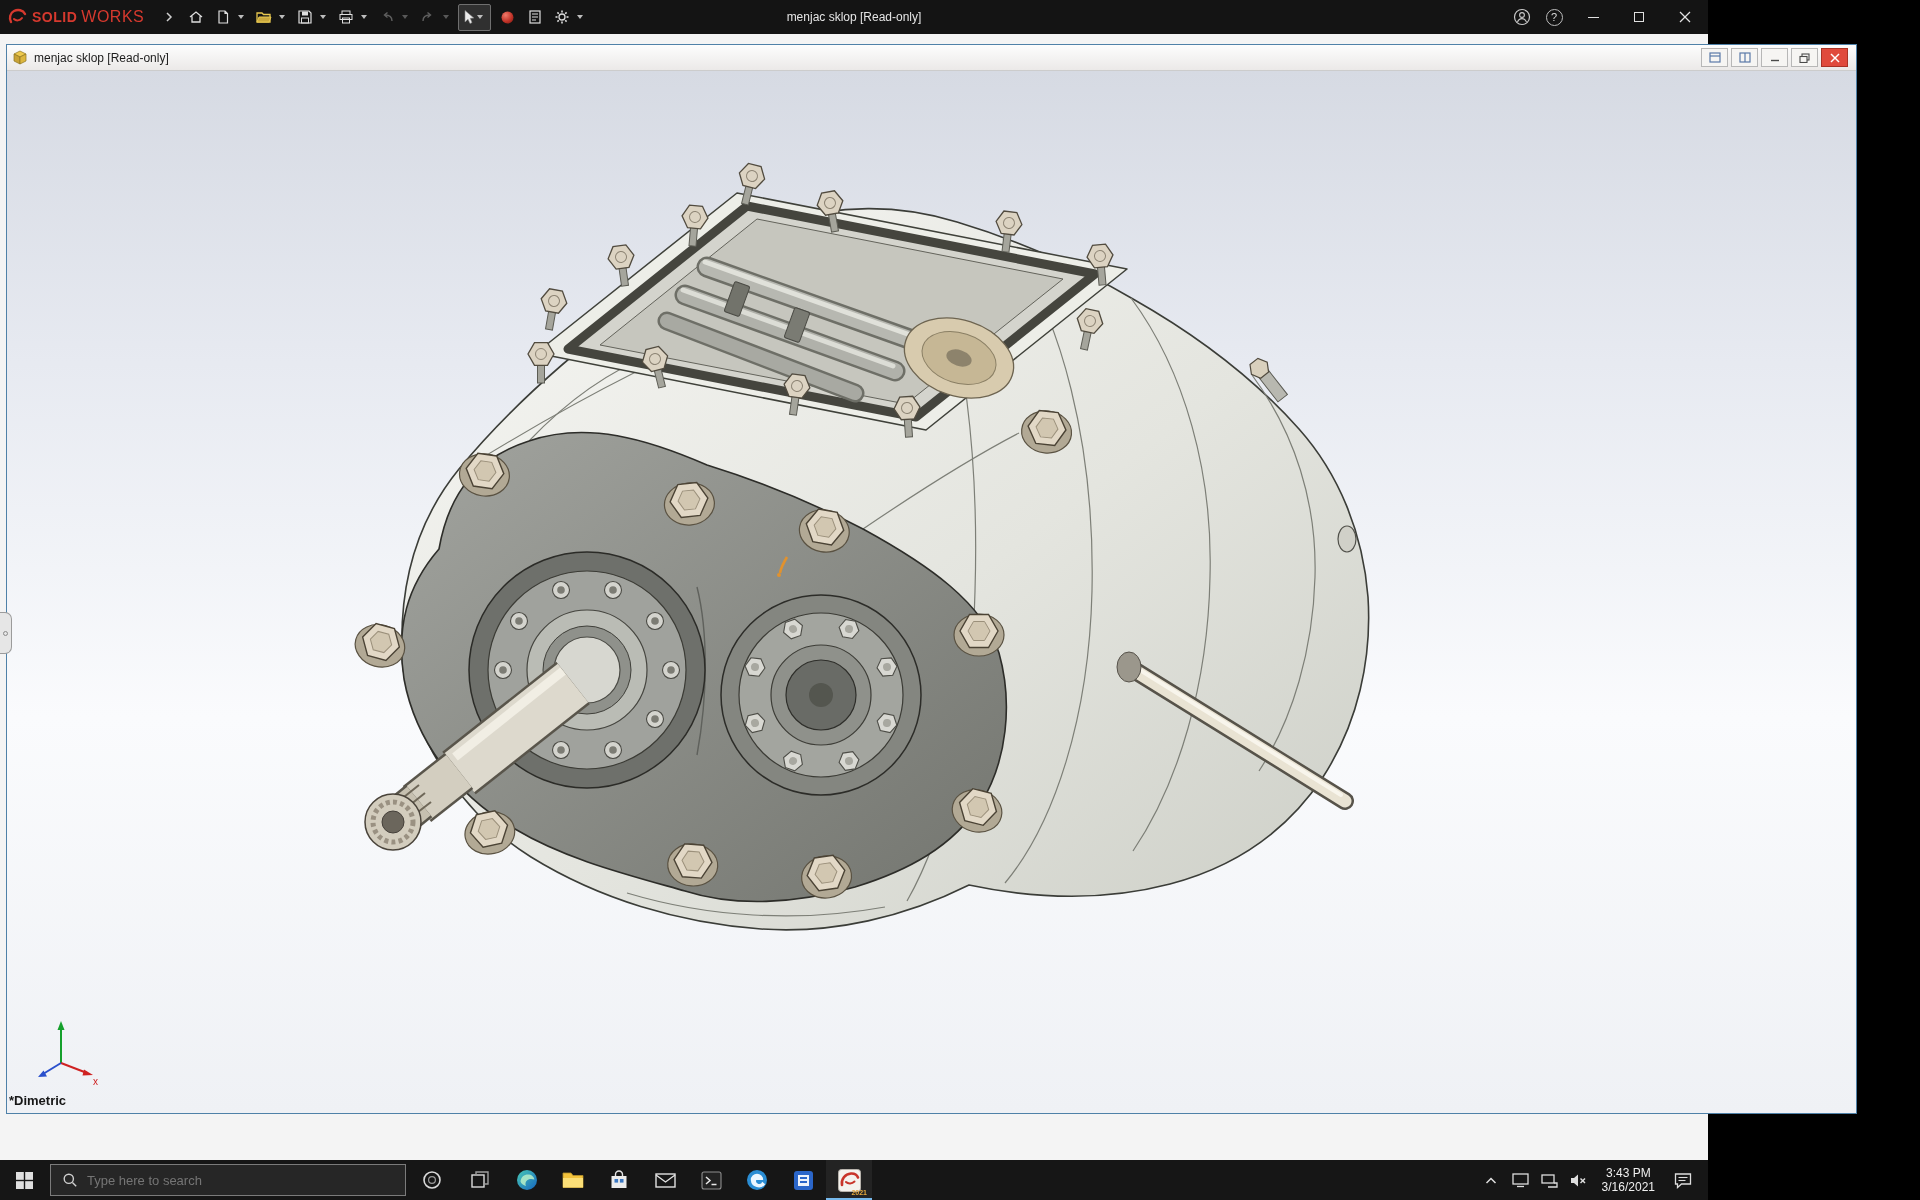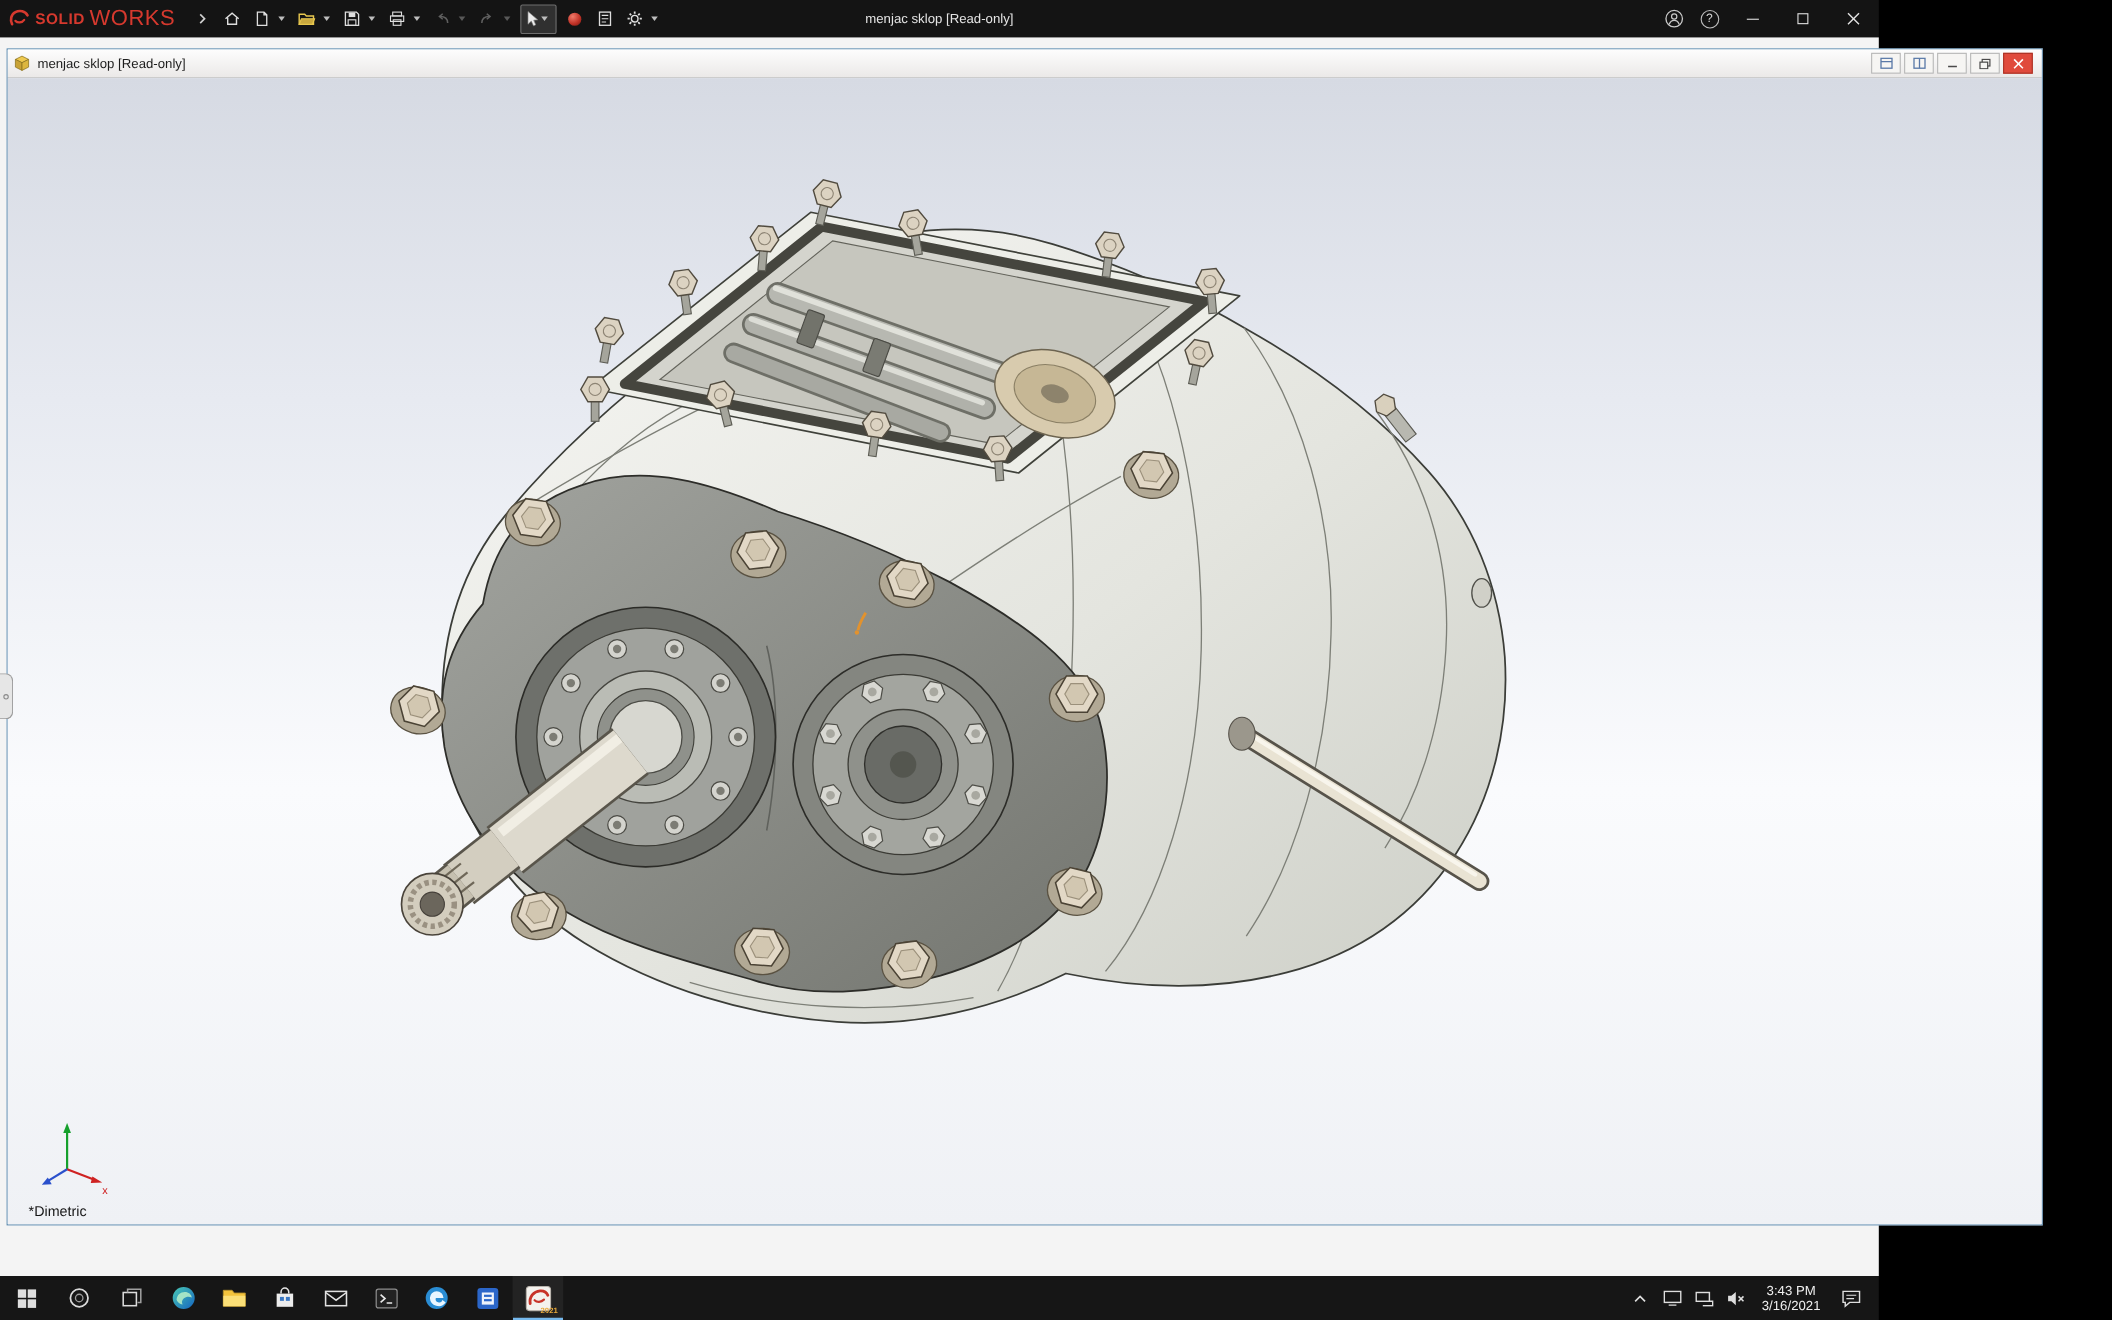--- a/index.html
+++ b/index.html
@@ -6,21 +6,21 @@
   html,body { width:1920px; height:1200px; overflow:hidden;
               font-family:"Liberation Sans", sans-serif; background:#000; }
   .app { width:1708px; height:1200px; display:flex; flex-direction:column; }
 
   
   .titlebar { flex:0 0 34px; background:#141414; color:#dcdcdc;
               display:flex; align-items:center; position:relative; }
   .tb-left { display:flex; align-items:center; height:100%; padding-left:8px; gap:2px; }
   .brand { display:flex; align-items:center; gap:4px; margin-right:10px; }
   .brand .solid { color:#d6392e; font-weight:bold; font-size:14px; letter-spacing:.5px;}
-  .brand .works { color:#d6392e; font-weight:300; font-size:20px; letter-spacing:.5px;}
+  .brand .works { color:#d6392e; font-weight:300; font-size:16px; letter-spacing:.5px;}
   .tb-btn { width:25px; height:25px; display:flex; align-items:center; justify-content:center;
             border-radius:2px; }
   .dd { width:0; height:0; border-left:3.5px solid transparent; border-right:3.5px solid transparent;
         border-top:4px solid #bdbdbd; margin:0 5px 0 1px; }
   .grayed { opacity:.4; }
   .pressed { background:#303030; border:1px solid #6f6f6f; display:flex; align-items:center;
              padding:0 2px; height:27px; border-radius:2px; margin:0 2px;}
   .tb-center { position:absolute; left:0; right:0; text-align:center; font-size:12px; color:#e4e4e4;
                pointer-events:none; }
   .tb-right { margin-left:auto; display:flex; align-items:center; height:100%; }
@@ -45,21 +45,21 @@
                   padding:0 5px; gap:6px; }
   .doc-title { font-size:12px; color:#1d1d1d; }
   .doc-controls { margin-left:auto; display:flex; align-items:center; gap:3px; padding-right:3px;}
   .doc-cbtn { width:27px; height:19px; background:#f6f5f3; border:1px solid #b7b7b7;
               display:flex; align-items:center; justify-content:center; }
   .doc-cbtn.close { background:#e04a3c; border-color:#a93225; }
 
   .viewport { flex:1 1 auto; position:relative; overflow:hidden;
       background:linear-gradient(180deg,#d6dae3 0%,#e7eaf1 28%,#fafbfd 62%,#eff1f5 100%); }
   .model-svg { position:absolute; inset:0; width:100%; height:100%; }
-  .view-label { position:absolute; left:19px; bottom:5px; font-size:13px; font-weight:normal; color:#161616;text-align:center;}
+  .view-label { position:absolute; left:2px; bottom:5px; font-size:13px; font-weight:bold; color:#161616;text-align:center;}
   .triad { position:absolute; left:22px; bottom:26px; }
 
   
   .taskbar { flex:0 0 40px; background:#161616; color:#e6e6e6; display:flex; align-items:stretch; }
   .tk-btn { width:48px; display:flex; align-items:center; justify-content:center; }
   .tk-search { width:356px; margin:4px 2px; background:#262626; border:1px solid #7b7b7b;
                display:flex; align-items:center; gap:9px; padding:0 11px; }
   .tk-search input { flex:1; background:transparent; border:none; outline:none;
                      color:#c9c9c9; font-size:13px; font-family:"Liberation Sans",sans-serif;}
   .tk-icon { width:46px; display:flex; align-items:center; justify-content:center; position:relative;}
@@ -434,20 +434,27 @@
 
   <div class="taskbar">
     <span class="tk-btn">
       <svg width="17" height="17" viewBox="0 0 17 17">
         <rect x="0" y="0" width="7.8" height="7.8" fill="#dfdfdf"></rect>
           <rect x="9.2" y="0" width="7.8" height="7.8" fill="#dfdfdf"></rect>
         <rect x="0" y="9.2" width="7.8" height="7.8" fill="#dfdfdf"></rect>
           <rect x="9.2" y="9.2" width="7.8" height="7.8" fill="#dfdfdf"></rect>
       </svg>
     </span>
+    <div class="tk-search">
+      <svg width="16" height="16" viewBox="0 0 16 16">
+          <circle cx="6.8" cy="6.8" r="4.6" fill="none" stroke="#cfcfcf" stroke-width="1.4"></circle>
+          <line x1="10.4" y1="10.4" x2="14.2" y2="14.2" stroke="#cfcfcf" stroke-width="1.4"></line>
+        </svg>
+      <input type="text" value="" placeholder="Type here to search" style="">
+    </div>
     <span class="tk-btn">
       <svg width="20" height="20" viewBox="0 0 20 20">
           <circle cx="10" cy="10" r="8" fill="none" stroke="#d9d9d9" stroke-width="1.6"></circle>
           <circle cx="10" cy="10" r="3.4" fill="none" stroke="#9a9a9a" stroke-width="1.2"></circle>
         </svg>
     </span>
     <span class="tk-btn">
       <svg width="18" height="18" viewBox="0 0 18 18">
           <rect x="1" y="4" width="12" height="12" fill="none" stroke="#dcdcdc" stroke-width="1.4"></rect>
           <path d="M5,4 V1 H17 V13 H14" fill="none" stroke="#9f9f9f" stroke-width="1.4"></path>

